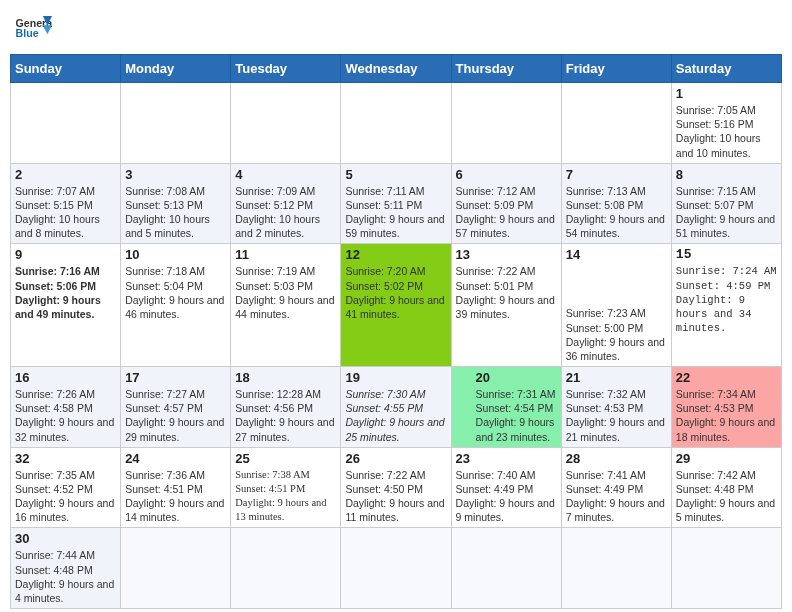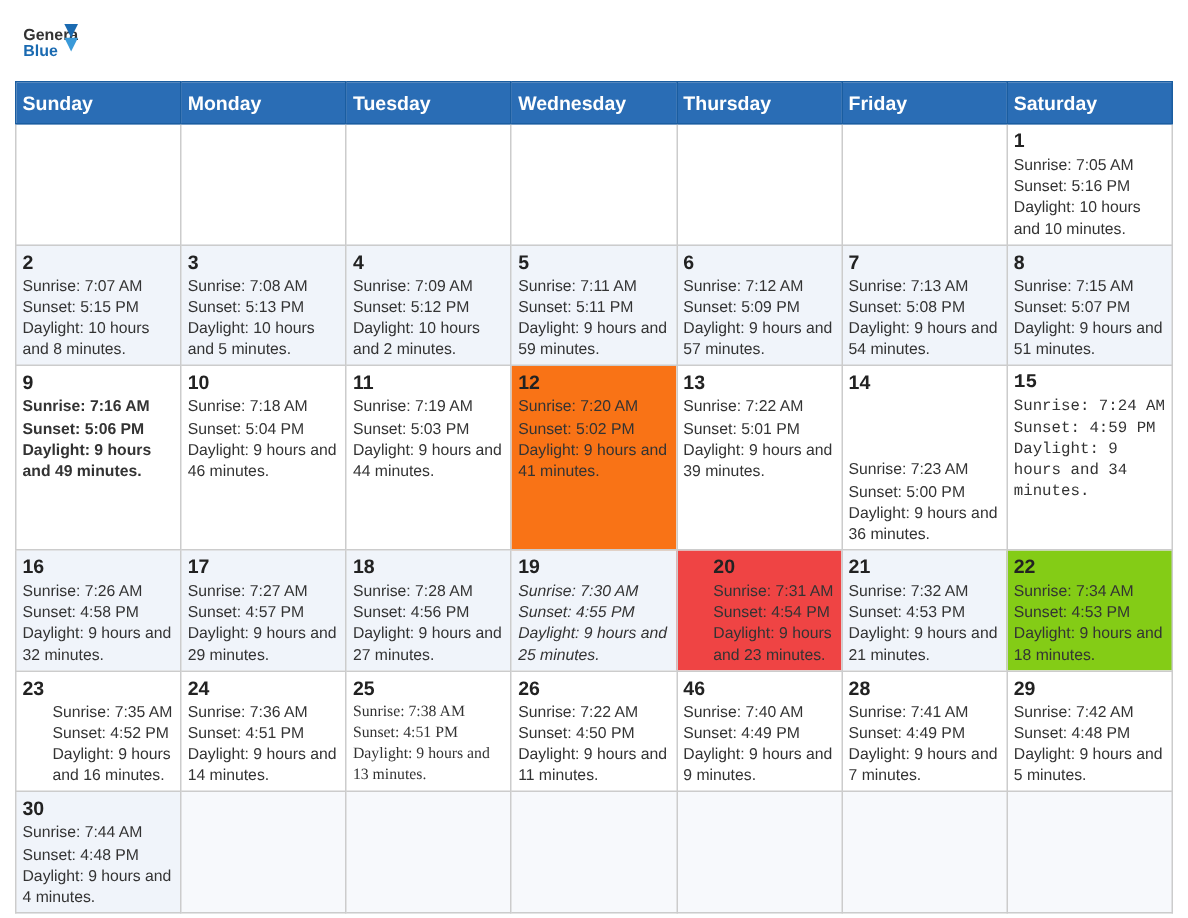--- a/index.html
+++ b/index.html
@@ -184,21 +184,21 @@
           <div class="day-info" style="white-space: pre-line;">Sunrise: 7:18 AM
 Sunset: 5:04 PM
 Daylight: 9 hours and 46 minutes.</div>
         </td>
         <td style="background-color: rgb(255, 255, 255);">
           <span class="day-number">11</span>
           <div class="day-info" style="white-space: pre-line;">Sunrise: 7:19 AM
 Sunset: 5:03 PM
 Daylight: 9 hours and 44 minutes.</div>
         </td>
-        <td style="background-color: #f97316;">
+        <td style="background-color: #84cc16;">
           <span class="day-number">12</span>
           <div class="day-info" style="white-space: pre-line;">Sunrise: 7:20 AM
 Sunset: 5:02 PM
 Daylight: 9 hours and 41 minutes.</div>
         </td>
         <td style="background-color: rgb(255, 255, 255);">
           <span class="day-number">13</span>
           <div class="day-info" style="white-space: pre-line;">Sunrise: 7:22 AM
 Sunset: 5:01 PM
 Daylight: 9 hours and 39 minutes.</div>
@@ -224,53 +224,53 @@
 Daylight: 9 hours and 32 minutes.</div>
         </td>
         <td style="background-color: rgb(240, 244, 250);">
           <span class="day-number">17</span>
           <div class="day-info" style="white-space: pre-line;">Sunrise: 7:27 AM
 Sunset: 4:57 PM
 Daylight: 9 hours and 29 minutes.</div>
         </td>
         <td style="background-color: rgb(240, 244, 250);">
           <span class="day-number">18</span>
-          <div class="day-info" style="white-space: pre-line;">Sunrise: 7:28 AM
+          <div class="day-info" style="white-space: pre-line;">Sunrise: 12:28 AM
 Sunset: 4:56 PM
 Daylight: 9 hours and 27 minutes.</div>
         </td>
         <td style="background-color: rgb(240, 244, 250);">
           <span class="day-number">19</span>
           <div class="day-info" style="white-space: pre-line; font-style: italic;">Sunrise: 7:30 AM
 Sunset: 4:55 PM
 Daylight: 9 hours and 25 minutes.</div>
         </td>
-        <td style="background-color: #ef4444; padding-left: 24px;">
+        <td style="background-color: #86efac; padding-left: 24px;">
           <span class="day-number">20</span>
           <div class="day-info" style="white-space: pre-line;">Sunrise: 7:31 AM
 Sunset: 4:54 PM
 Daylight: 9 hours and 23 minutes.</div>
         </td>
         <td style="background-color: rgb(240, 244, 250);">
           <span class="day-number">21</span>
           <div class="day-info" style="white-space: pre-line;">Sunrise: 7:32 AM
 Sunset: 4:53 PM
 Daylight: 9 hours and 21 minutes.</div>
         </td>
-        <td style="background-color: #84cc16;">
+        <td style="background-color: #fca5a5;">
           <span class="day-number">22</span>
           <div class="day-info" style="white-space: pre-line;">Sunrise: 7:34 AM
 Sunset: 4:53 PM
 Daylight: 9 hours and 18 minutes.</div>
         </td>
       </tr>
       <tr>
         <td style="background-color: rgb(255, 255, 255);">
-          <span class="day-number">23</span>
-          <div class="day-info" style="white-space: pre-line; margin-left: 20px;">Sunrise: 7:35 AM
+          <span class="day-number">32</span>
+          <div class="day-info" style="white-space: pre-line;">Sunrise: 7:35 AM
 Sunset: 4:52 PM
 Daylight: 9 hours and 16 minutes.</div>
         </td>
         <td style="background-color: rgb(255, 255, 255);">
           <span class="day-number">24</span>
           <div class="day-info" style="white-space: pre-line;">Sunrise: 7:36 AM
 Sunset: 4:51 PM
 Daylight: 9 hours and 14 minutes.</div>
         </td>
         <td style="background-color: rgb(255, 255, 255);">
@@ -279,21 +279,21 @@
 Sunset: 4:51 PM
 Daylight: 9 hours and 13 minutes.</div>
         </td>
         <td style="background-color: rgb(255, 255, 255);">
           <span class="day-number">26</span>
           <div class="day-info" style="white-space: pre-line;">Sunrise: 7:22 AM
 Sunset: 4:50 PM
 Daylight: 9 hours and 11 minutes.</div>
         </td>
         <td style="background-color: rgb(255, 255, 255);">
-          <span class="day-number">46</span>
+          <span class="day-number">23</span>
           <div class="day-info" style="white-space: pre-line;">Sunrise: 7:40 AM
 Sunset: 4:49 PM
 Daylight: 9 hours and 9 minutes.</div>
         </td>
         <td style="background-color: rgb(255, 255, 255);">
           <span class="day-number">28</span>
           <div class="day-info" style="white-space: pre-line;">Sunrise: 7:41 AM
 Sunset: 4:49 PM
 Daylight: 9 hours and 7 minutes.</div>
         </td>

